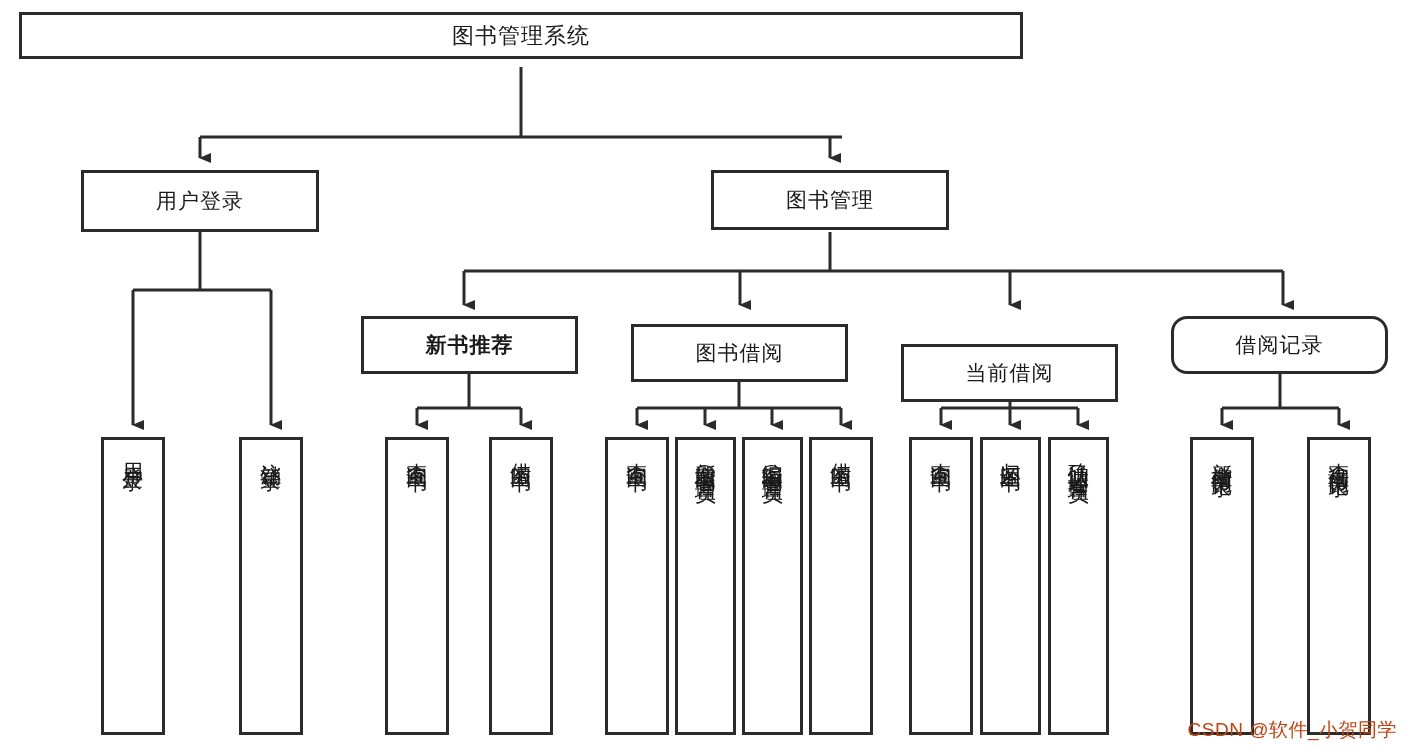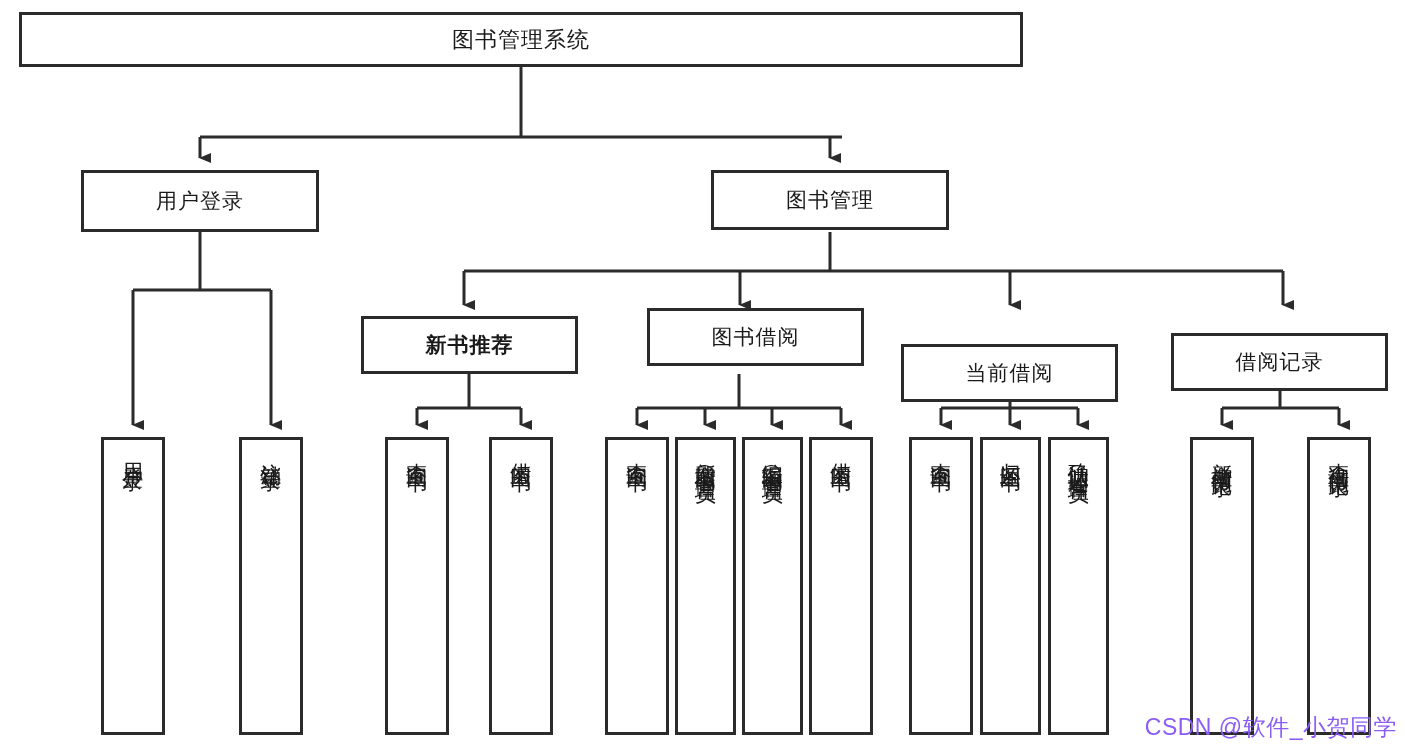--- a/index.html
+++ b/index.html
@@ -57,22 +57,22 @@
     font-size: 21px;
     line-height: 1.32;
     letter-spacing: 3px;
     white-space: nowrap;
     margin-top: 2px;
   }
   .watermark {
     position: absolute;
     right: 8px;
     bottom: 4px;
-    font-size: 23px;
-    color: #8b5cf6;
+    font-size: 19px;
+    color: #c2410c;
     letter-spacing: 0.5px;
     white-space: nowrap;
   }
 </style>
 </head>
 <body>
 
 <div id="canvas">
 
   <svg class="wires" viewBox="0 0 1405 747" xmlns="http://www.w3.org/2000/svg">
@@ -118,41 +118,41 @@
       <path d="M1010,408 L1010,425" marker-end="url(#arrowhead)"></path>
       <path d="M1078,408 L1078,425" marker-end="url(#arrowhead)"></path>
 
       <path d="M1280,374 L1280,408"></path>
       <path d="M1222,408 L1339,408"></path>
       <path d="M1222,408 L1222,425" marker-end="url(#arrowhead)"></path>
       <path d="M1339,408 L1339,425" marker-end="url(#arrowhead)"></path>
     </g>
   </svg>
 
-  <div class="node root" style="left:19px; top:12px; width:1004px; height:55px;">
+  <div class="node root" style="left:19px; top:12px; width:1004px; height:47px;">
     <span class="label">图书管理系统</span>
   </div>
 
   <div class="node level2" style="left:81px; top:170px; width:238px; height:62px;">
     <span class="label">用户登录</span>
   </div>
   <div class="node level2" style="left:711px; top:170px; width:238px; height:60px;">
     <span class="label">图书管理</span>
   </div>
 
   <div class="node level3" style="left:361px; top:316px; width:217px; height:58px;font-weight:bold;">
     <span class="label">新书推荐</span>
   </div>
-  <div class="node level3" style="left:631px; top:308px; width:217px; height:58px;margin-left:16px;">
+  <div class="node level3" style="left:631px; top:324px; width:217px; height:58px;">
     <span class="label">图书借阅</span>
   </div>
   <div class="node level3" style="left:901px; top:316px; width:217px; height:58px;margin-top:28px;">
     <span class="label">当前借阅</span>
   </div>
-  <div class="node level3" style="left:1171px; top:333px; width:217px; height:58px;">
+  <div class="node level3" style="left:1171px; top:316px; width:217px; height:58px;border-radius:16px;">
     <span class="label">借阅记录</span>
   </div>
 
   <div class="node leaf" style="left:101px; top:437px; width:64px; height:298px;">
     <span class="label">用户登录</span>
   </div>
   <div class="node leaf" style="left:239px; top:437px; width:64px; height:298px;">
     <span class="label">注销登录</span>
   </div>
 

